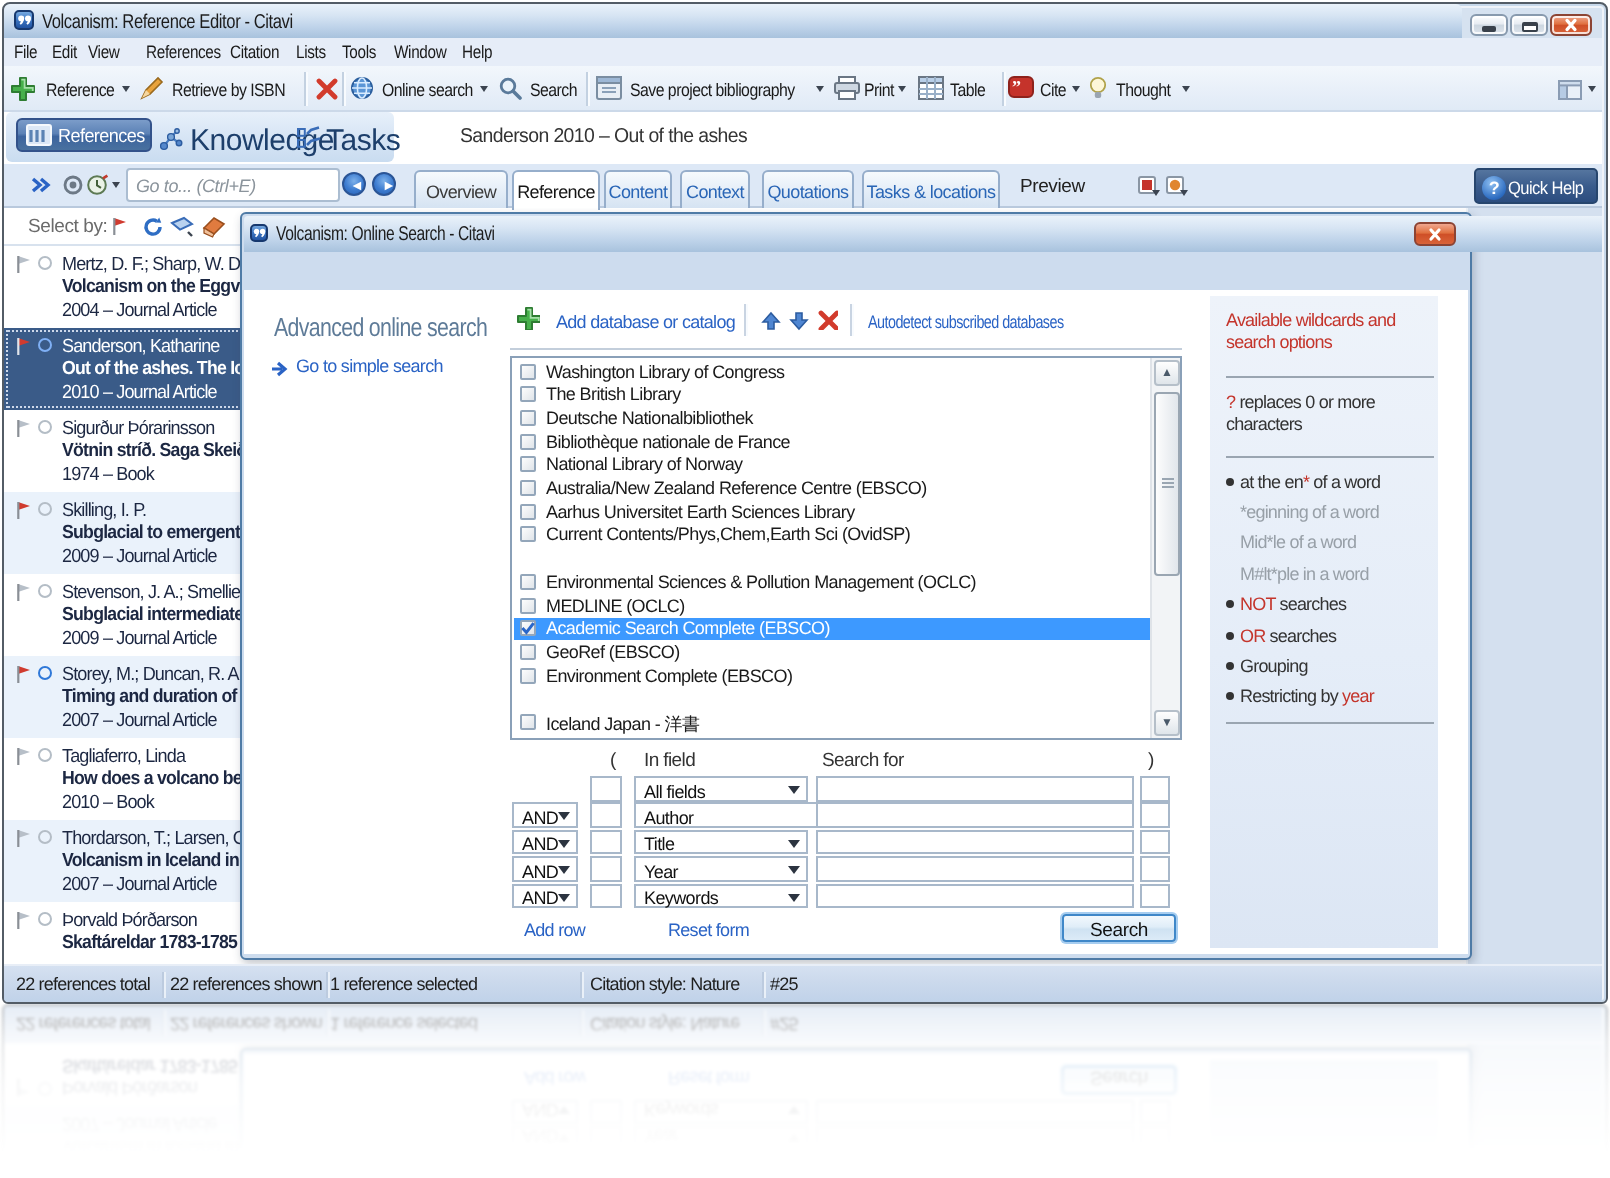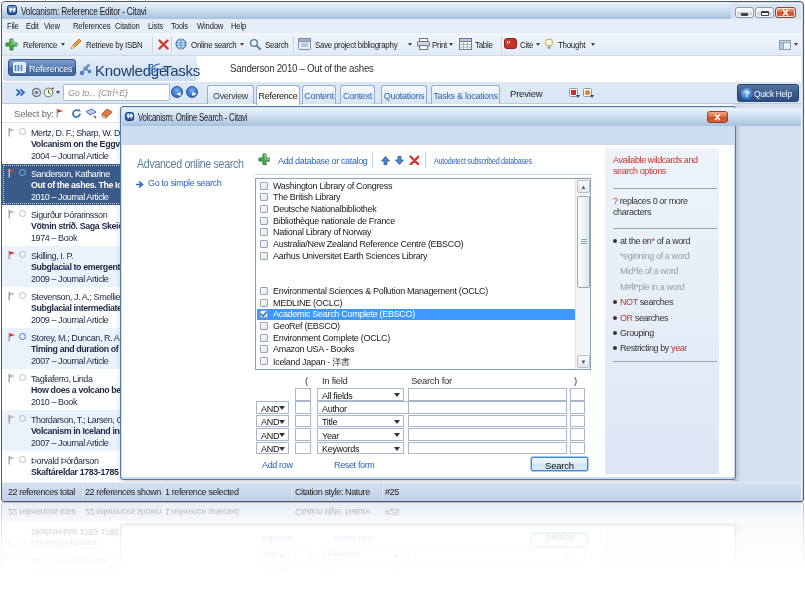--- a/index.html
+++ b/index.html
@@ -462,20 +462,24 @@
                 <span class="nm">National Library of Norway</span>
               </div>
               <div class="li" style="top:59.5px">
                 <span class="cb"></span>
                 <span class="nm">Australia/New Zealand Reference Centre (EBSCO)</span>
               </div>
               <div class="li" style="top:71.2px">
                 <span class="cb"></span>
                 <span class="nm">Aarhus Universitet Earth Sciences Library</span>
               </div>
+              <div class="li" style="top:82.9px">
+                <span class="cb"></span>
+                <span class="nm">Current Contents/Phys,Chem,Earth Sci (OvidSP)</span>
+              </div>
               <div class="li" style="top:106.30000000000001px">
                 <span class="cb"></span>
                 <span class="nm">Environmental Sciences &amp; Pollution Management (OCLC)</span>
               </div>
               <div class="li" style="top:118.00000000000001px">
                 <span class="cb"></span>
                 <span class="nm">MEDLINE (OCLC)</span>
               </div>
               <div class="li sel2" style="top:129.70000000000002px">
                 <span class="cb"></span>
@@ -483,25 +487,21 @@
                   <path d="M1.2 4 L3.2 6.2 L6.8 1.6" fill="none" stroke="#2a67c9" stroke-width="1.5"></path>
                 </svg>
                 <span class="nm">Academic Search Complete (EBSCO)</span>
               </div>
               <div class="li" style="top:141.4px">
                 <span class="cb"></span>
                 <span class="nm">GeoRef (EBSCO)</span>
               </div>
               <div class="li" style="top:153.1px">
                 <span class="cb"></span>
-                <span class="nm">Environment Complete (OCLC)</span>
-              </div>
-              <div class="li" style="top:164.79999999999998px">
-                <span class="cb"></span>
-                <span class="nm">Amazon USA - Books</span>
+                <span class="nm">Environment Complete (EBSCO)</span>
               </div>
               <div class="li" style="top:176.49999999999997px">
                 <span class="cb"></span>
                 <span class="nm">Iceland Japan - 洋書</span>
               </div>
               <div class="sb">
                 <div class="sbbtn" style="top:1px">▲</div>
                 <div class="sbthumb">
                   <div style="position:absolute;left:3px;top:42px;width:6px;height:1px;background:#9aa6b2;box-shadow:0 2px 0 #9aa6b2,0 4px 0 #9aa6b2"></div>
                 </div>

